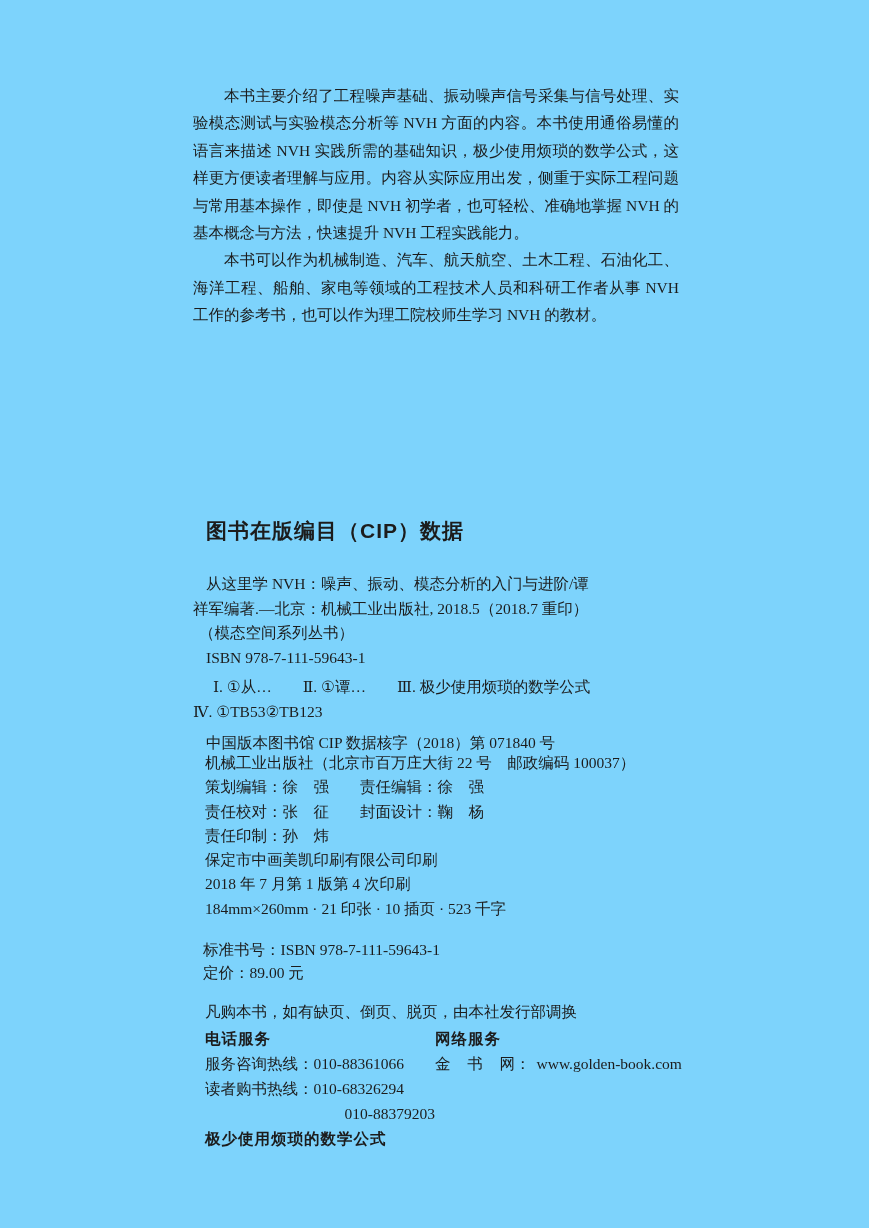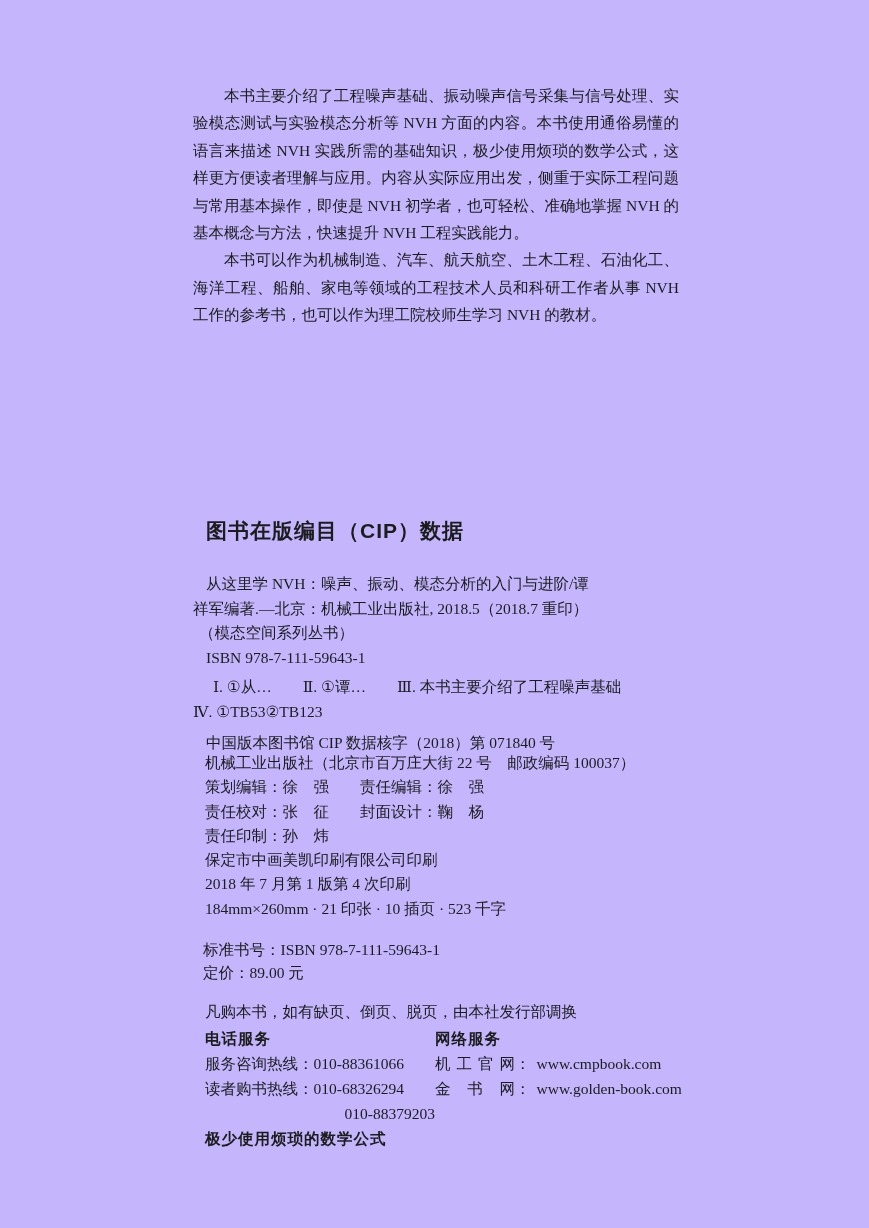--- a/index.html
+++ b/index.html
@@ -4,21 +4,21 @@
 <style>
   html, body {
     margin: 0;
     padding: 0;
     background: #ffffff;
   }
   .page {
     position: relative;
     width: 869px;
     height: 1228px;
-    background: #c4b5fd;
+    background: #7dd3fc;
     overflow: hidden;
     font-family: "Liberation Serif", "DejaVu Serif", serif;
     color: #1c1c1c;
   }
 
   
   .intro {
     position: absolute;
     left: 193px;
     top: 82px;
@@ -136,21 +136,21 @@
     <p>本书主要介绍了工程噪声基础、振动噪声信号采集与信号处理、实验模态测试与实验模态分析等 NVH 方面的内容。本书使用通俗易懂的语言来描述 NVH 实践所需的基础知识，极少使用烦琐的数学公式，这样更方便读者理解与应用。内容从实际应用出发，侧重于实际工程问题与常用基本操作，即使是 NVH 初学者，也可轻松、准确地掌握 NVH 的基本概念与方法，快速提升 NVH 工程实践能力。</p>
     <p>本书可以作为机械制造、汽车、航天航空、土木工程、石油化工、海洋工程、船舶、家电等领域的工程技术人员和科研工作者从事 NVH 工作的参考书，也可以作为理工院校师生学习 NVH 的教材。</p>
   </section>
 
   <section class="cip">
     <div class="cip-heading">图书在版编目（CIP）数据</div>
     <div class="cip-line ind-1">从这里学 NVH：噪声、振动、模态分析的入门与进阶/谭</div>
     <div class="cip-line">祥军编著.—北京：机械工业出版社, 2018.5（2018.7 重印）</div>
     <div class="cip-line ind-half">（模态空间系列丛书）</div>
     <div class="cip-line ind-1">ISBN 978-7-111-59643-1</div>
-    <div class="cip-line ind-15 gap-sm">Ⅰ. ①从…　　Ⅱ. ①谭…　　Ⅲ. 本书主要介绍了工程噪声基础</div>
+    <div class="cip-line ind-15 gap-sm">Ⅰ. ①从…　　Ⅱ. ①谭…　　Ⅲ. 极少使用烦琐的数学公式</div>
     <div class="cip-line">Ⅳ. ①TB53②TB123</div>
     <div class="cip-line ind-1 gap-md">中国版本图书馆 CIP 数据核字（2018）第 071840 号</div>
   </section>
 
   <section class="colophon">
     <div class="col-line">机械工业出版社（北京市百万庄大街 22 号　邮政编码 100037）</div>
     <div class="col-line">策划编辑：徐　强　　责任编辑：徐　强</div>
     <div class="col-line">责任校对：张　征　　封面设计：鞠　杨</div>
     <div class="col-line">责任印制：孙　炜</div>
     <div class="col-line">保定市中画美凯印刷有限公司印刷</div>
@@ -177,23 +177,20 @@
         </div>
         <div class="svc-row num-only">
           <span>010-88379203</span>
         </div>
         <div class="anti-piracy">极少使用烦琐的数学公式</div>
       </div>
 
       <div class="svc-col-right">
         <div class="svc-heading">网络服务</div>
         <div class="svc-row">
-          <span class="net-label">机工官网</span><span class="net-colon">：</span><span>www.cmpbook.com</span>
-        </div>
-        <div class="svc-row">
           <span class="net-label">金书网</span><span class="net-colon">：</span><span>www.golden-book.com</span>
         </div>
       </div>
 
     </div>
   </section>
 
 </div>
 
 </body></html>

